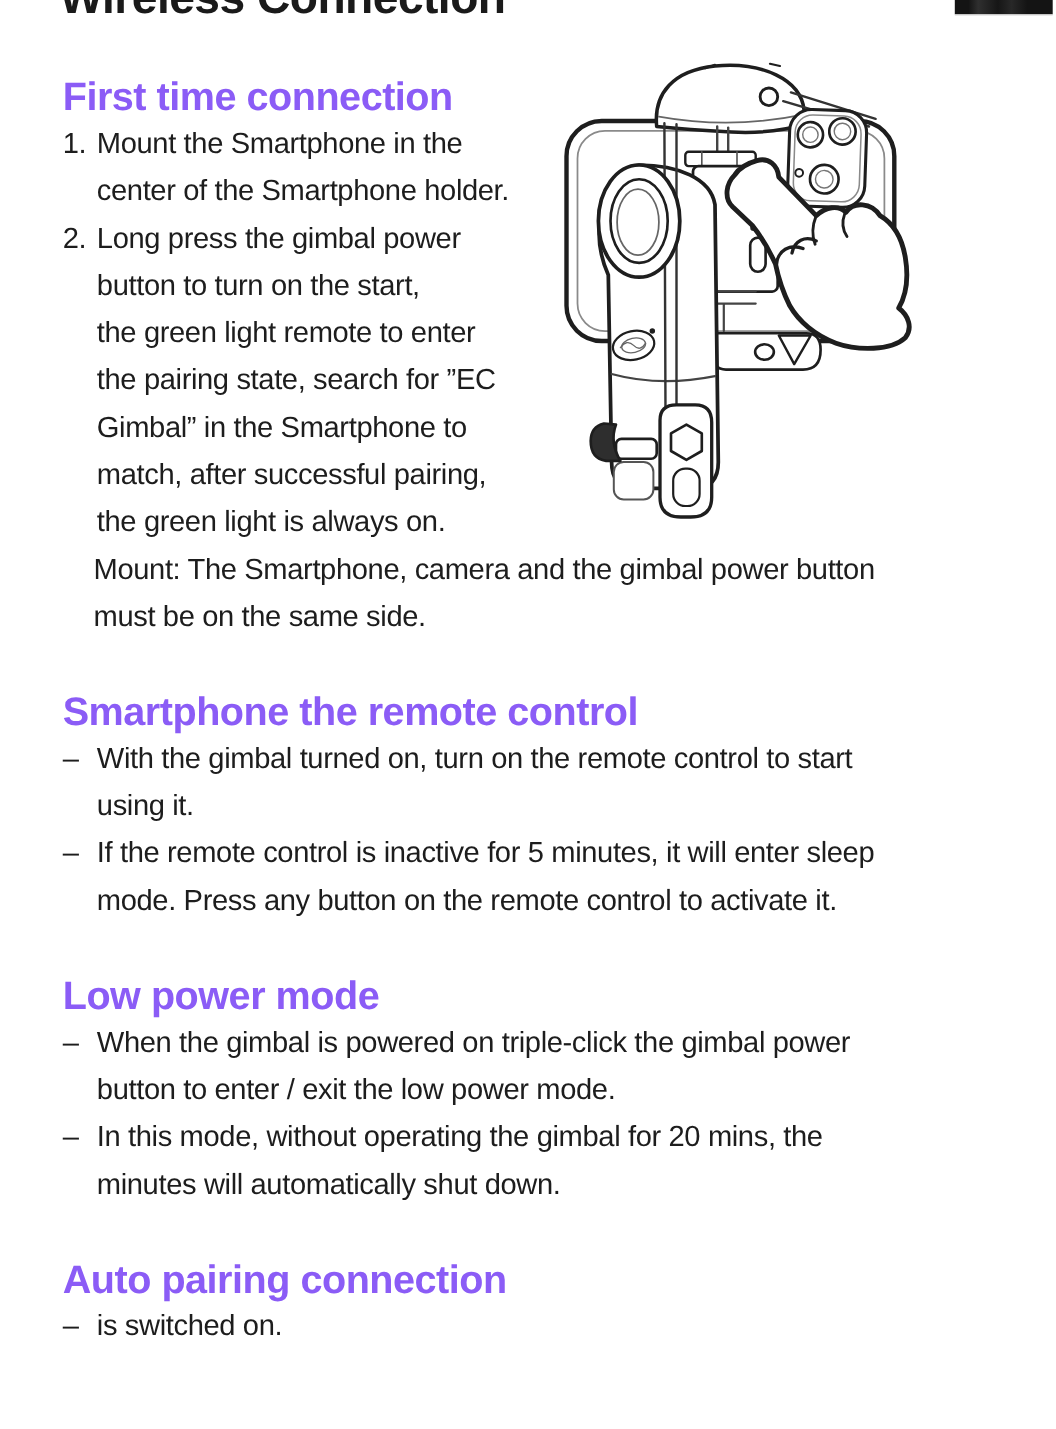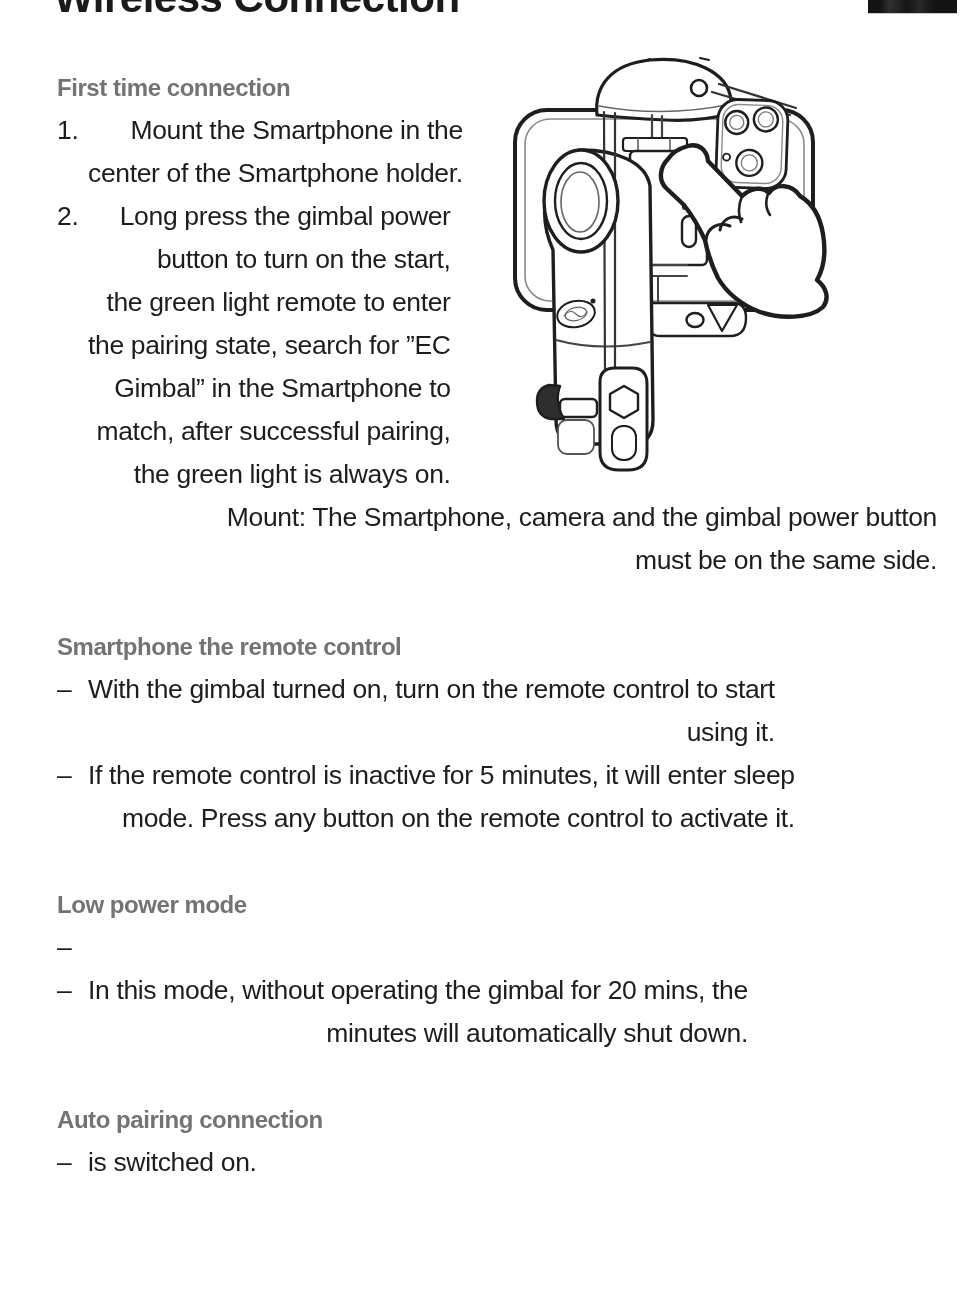--- a/index.html
+++ b/index.html
@@ -17,29 +17,29 @@
   .page-badge{
     position:absolute;top:0;right:3px;width:89px;height:13px;
     background:linear-gradient(90deg,#141414 0%,#141414 14%,#2f2f2f 24%,#161616 44%,#282828 58%,#141414 74%,#141414 100%);
     border-bottom:1px solid #c9c9c9;
   }
   .content{
     position:absolute;left:57px;top:66px;width:880px;
     font-size:26.5px;line-height:43px;letter-spacing:-0.35px;
   }
   .h2{
-    font-size:24px;font-weight:700;letter-spacing:-0.45px;line-height:43px;
-    margin:0;color:#737373;white-space:pre;
+    font-size:36px;font-weight:700;letter-spacing:-0.45px;line-height:43px;
+    margin:0;color:#8b5cf6;white-space:pre;
   }
   .sec{margin-top:43px;}
   .sec.first{margin-top:0;}
   .li{display:flex;align-items:flex-start;}
   .marker{width:31px;flex:none;white-space:pre;}
   .li-body{flex:none;}
-  .line{white-space:pre;text-align:right;}
+  .line{white-space:pre;}
   .note{padding-left:28px;}
   b{font-weight:400;}
   .illustration{position:absolute;left:500px;top:48px;width:465px;height:432px;}
 </style>
 </head>
 <body>
 
 <h1 class="page-title">Wireless Connection</h1>
 <div class="page-badge"></div>
 
@@ -169,20 +169,24 @@
         <div class="line">mode. Press any button on the remote control to activate it.</div>
       </div>
     </div>
   </div>
 
   <div class="sec">
     <h2 class="h2">Low power mode</h2>
 
     <div class="li">
       <span class="marker">–</span>
+      <div class="li-body">
+        <div class="line">When the gimbal is powered on triple-click the gimbal power</div>
+        <div class="line">button to enter / exit the low power mode.</div>
+      </div>
     </div>
 
     <div class="li">
       <span class="marker">–</span>
       <div class="li-body">
         <div class="line">In this mode, without operating the gimbal for 20 mins, the</div>
         <div class="line">minutes will automatically shut down.</div>
       </div>
     </div>
   </div>

